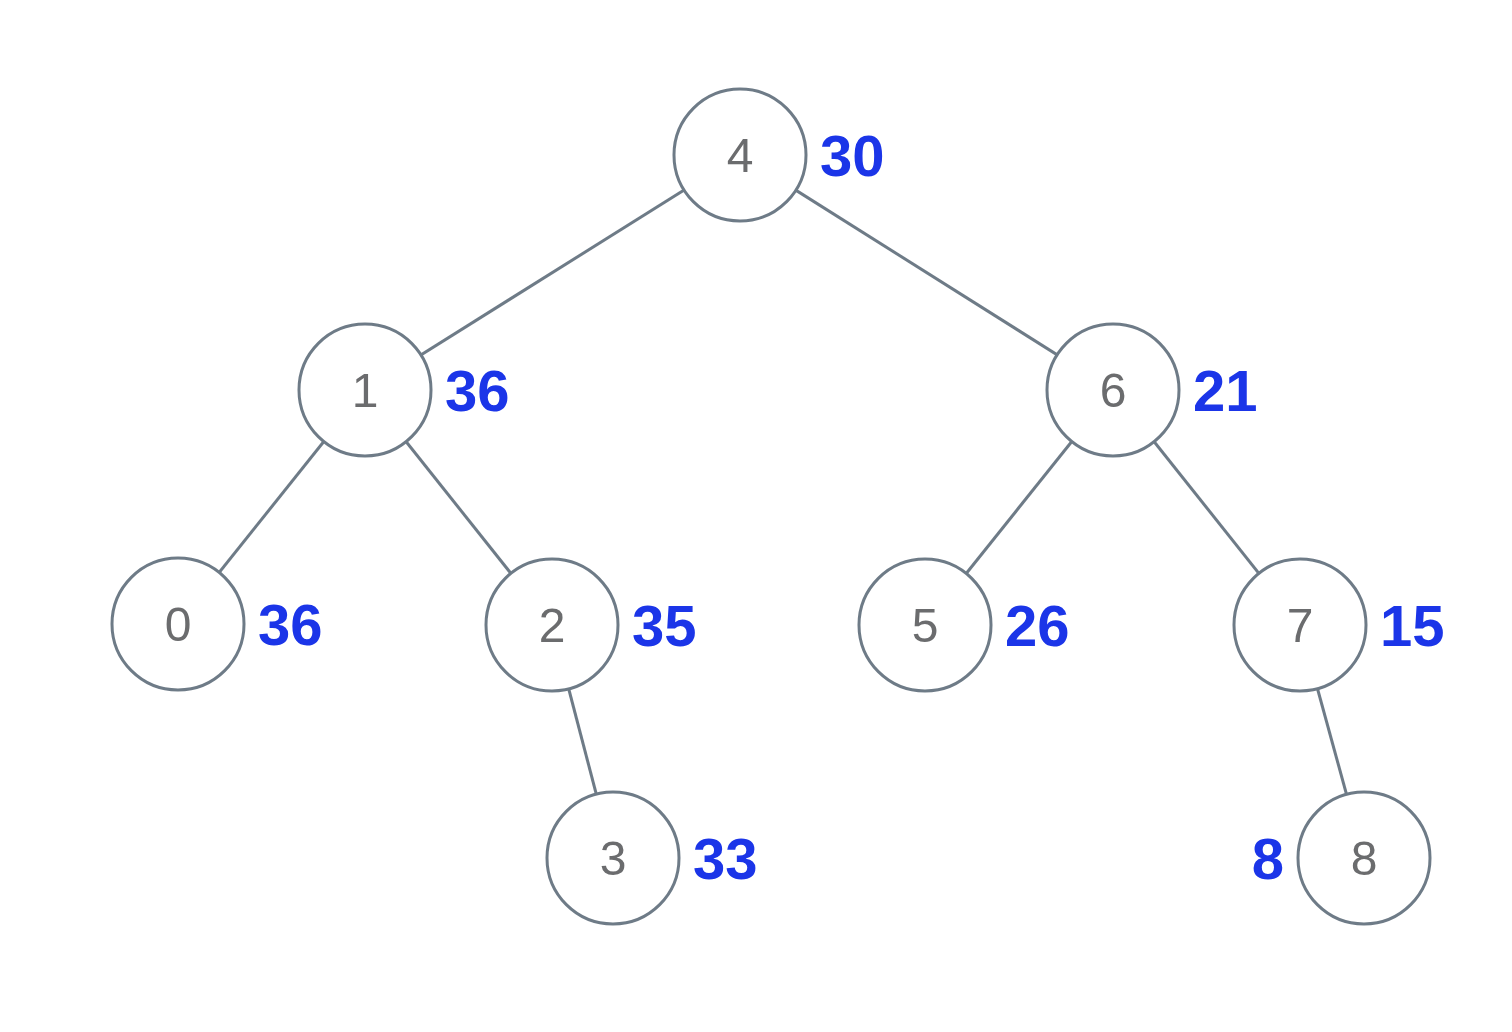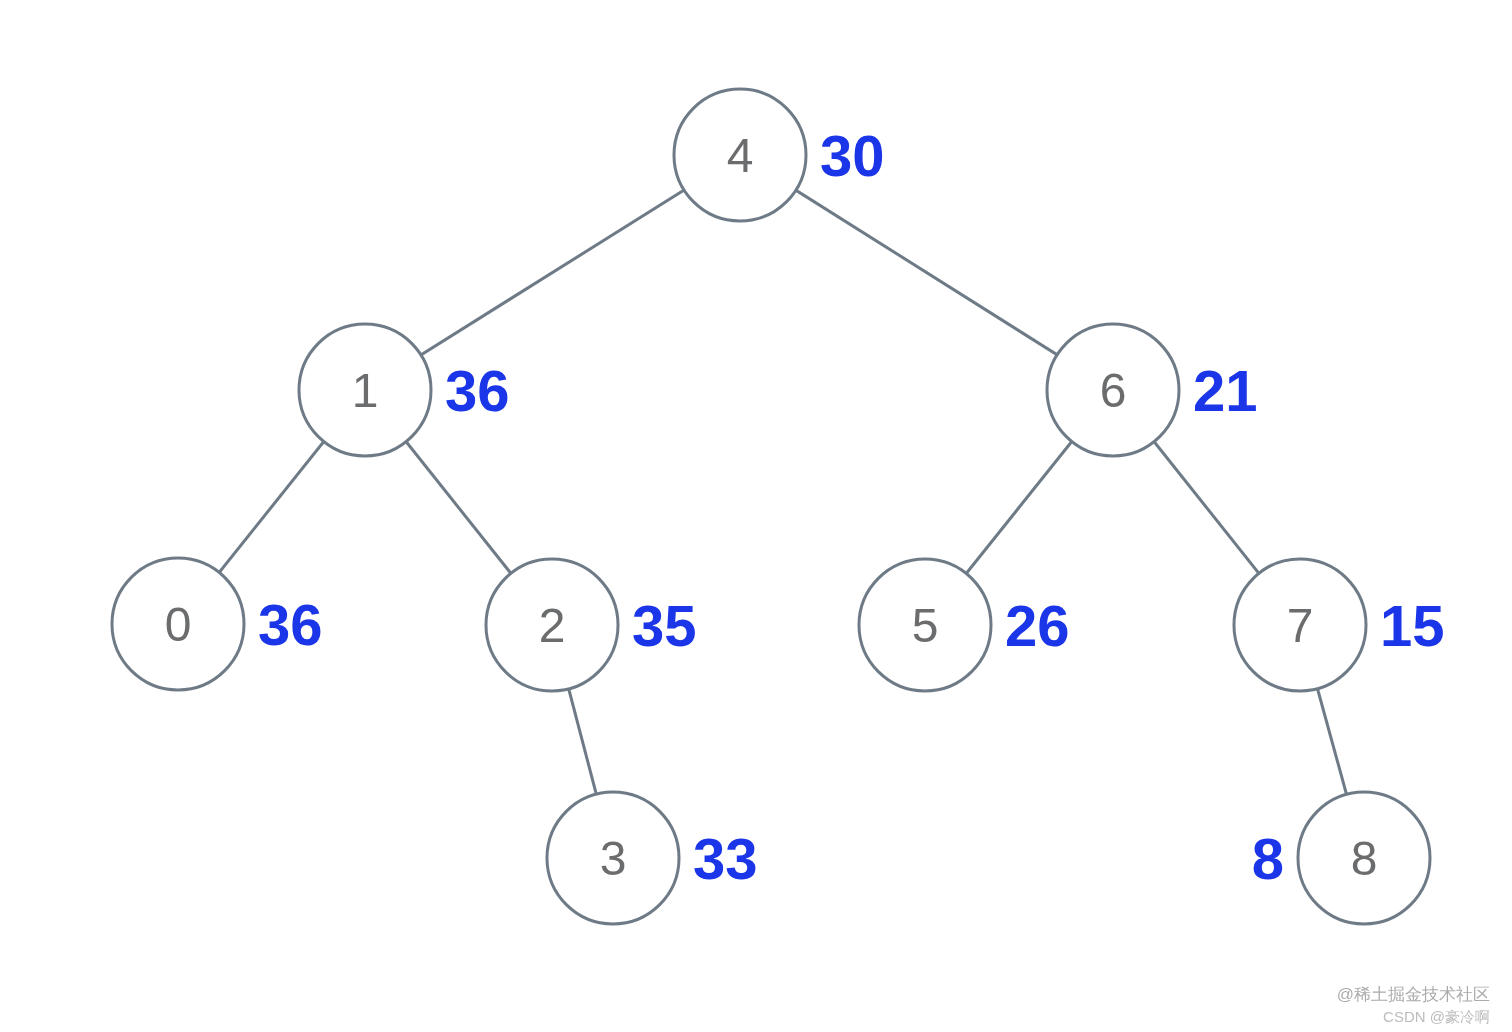--- a/index.html
+++ b/index.html
@@ -108,17 +108,13 @@
         <text x="613" y="858" text-anchor="middle" dominant-baseline="central" fill="#6b6c6e" class="node-value-text">3</text>
         <text x="693" y="858" text-anchor="start" dominant-baseline="central" fill="#1b35e8" class="node-label-text">33</text>
       </g>
       <g>
         <circle cx="1364" cy="858" r="66" fill="#ffffff" stroke="#6e7b87" stroke-width="3"></circle>
         <text x="1364" y="858" text-anchor="middle" dominant-baseline="central" fill="#6b6c6e" class="node-value-text">8</text>
         <text x="1284" y="858" text-anchor="end" dominant-baseline="central" fill="#1b35e8" class="node-label-text">8</text>
       </g>
     </svg>
 
-  <div class="watermark">
-    <span class="wm-line1">@稀土掘金技术社区</span>
-    <span class="wm-line2">CSDN @豪冷啊</span>
-  </div>
 </div>
 
 </body></html>

